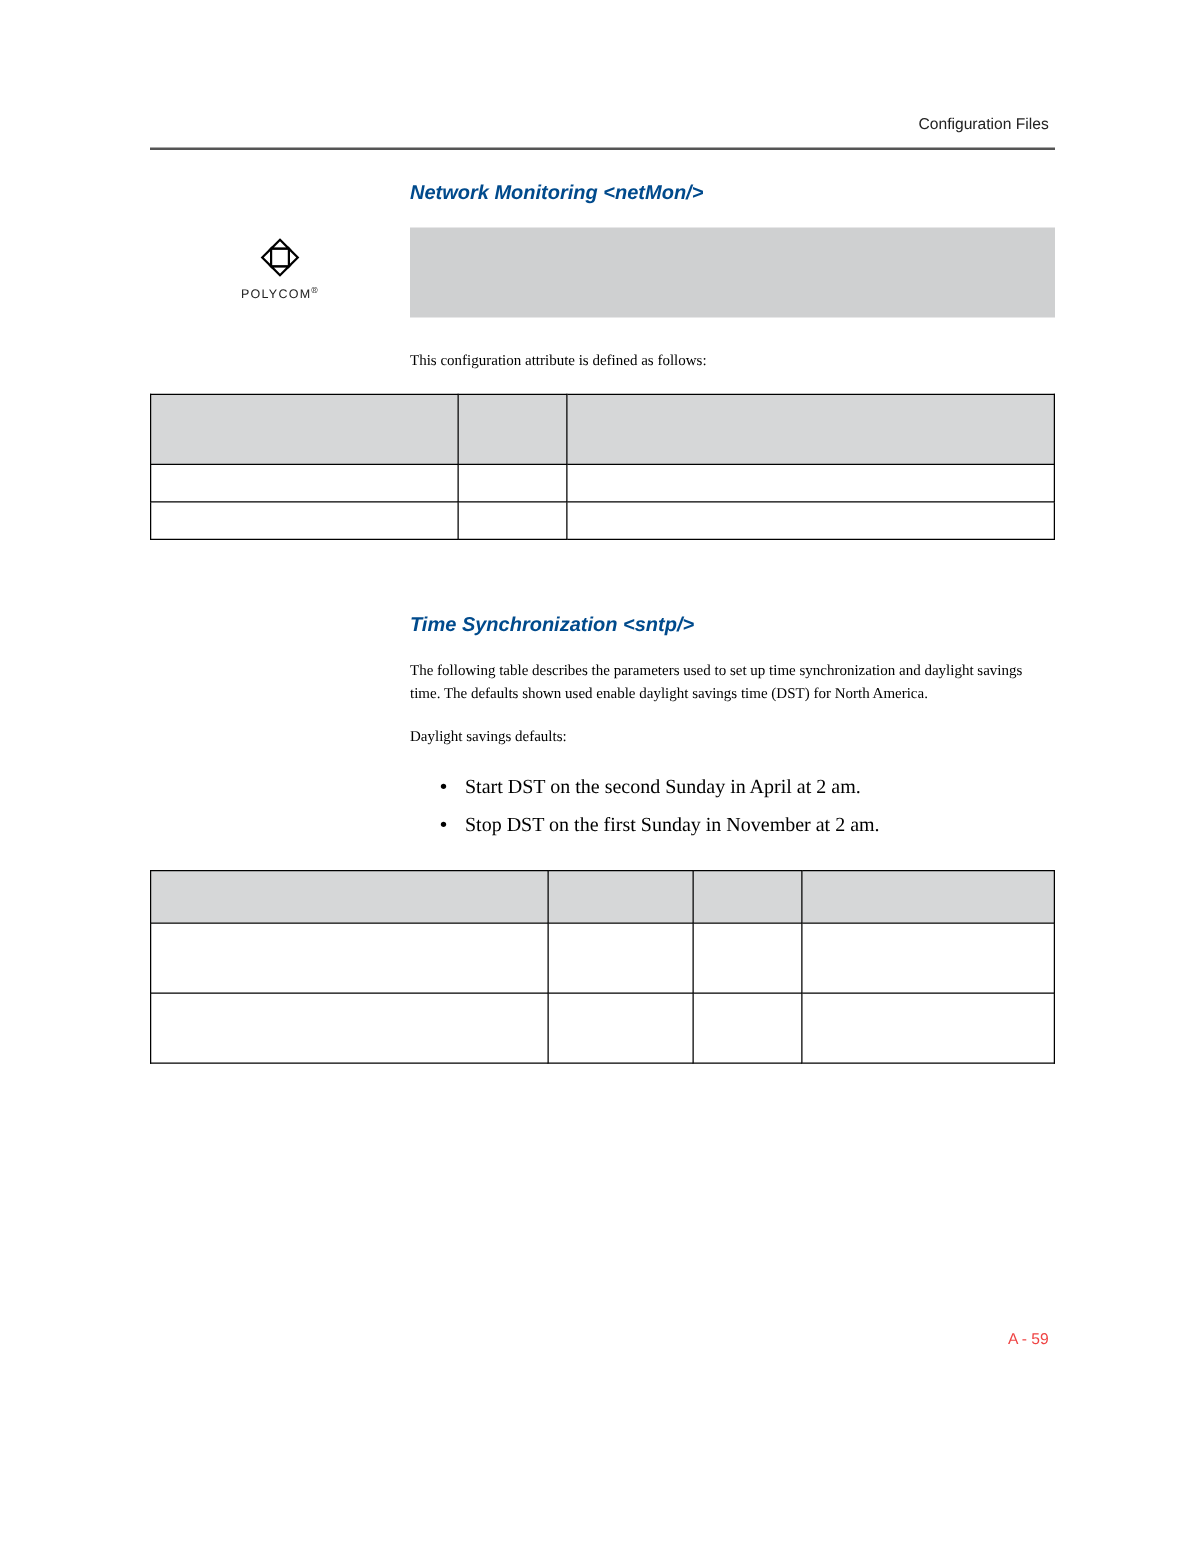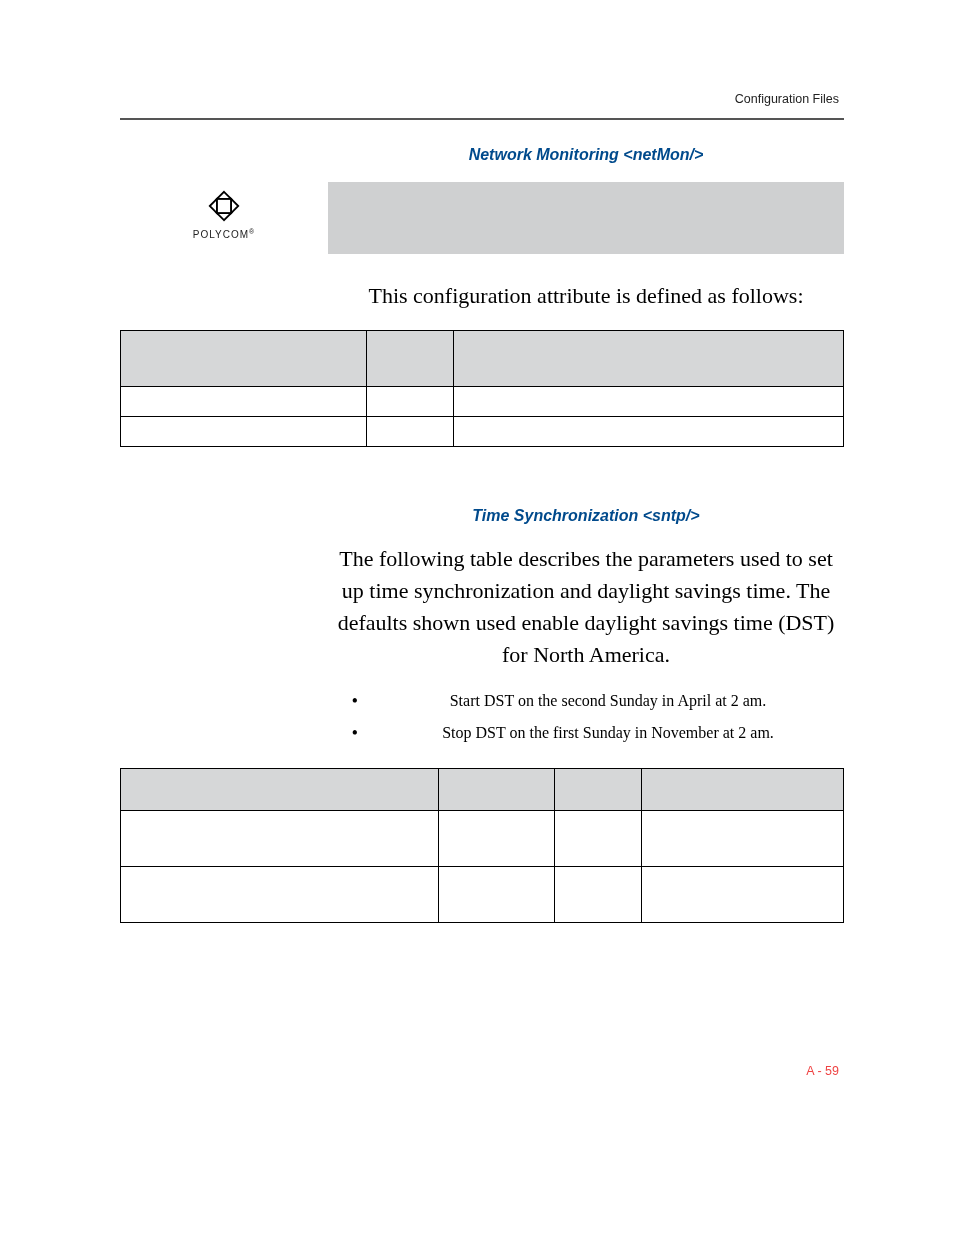--- a/index.html
+++ b/index.html
@@ -1,26 +1,26 @@
 <!DOCTYPE html>
 <html><head>
 <meta charset="utf-8">
 <style>
   * { box-sizing: border-box; margin: 0; padding: 0; }
   html, body { width: 954px; height: 1235px; background: #fff; font-family: "Times New Roman", Times, serif; color: #000; }
-  .page { position: relative; width: 954px; height: 1148px; padding: 86px 110px 40px 120px; text-align: center; }
+  .page { position: relative; width: 954px; height: 1148px; padding: 86px 110px 40px 120px; }
   .header-right { position: absolute; top: 92px; right: 115px; font-family: Arial, Helvetica, sans-serif; font-size: 12.5px; color: #222; }
   .rule { position: absolute; left: 120px; right: 110px; top: 118px; height: 2px; background: #555; }
   .section-title { font-family: Arial, Helvetica, sans-serif; font-weight: bold; font-size: 16px; color: #004a8c; margin-left: 208px; margin-top: 60px; margin-bottom: 18px; font-style: italic; }
   .callout { display: flex; align-items: flex-start; margin-top: 8px; margin-bottom: 26px; }
   .logo-cell { width: 208px; display: flex; flex-direction: column; align-items: center; padding-top: 8px; }
   .logo-cell svg { width: 36px; height: 32px; }
   .logo-text { font-family: Arial, Helvetica, sans-serif; font-size: 10px; letter-spacing: 1px; color: #222; margin-top: 2px; }
   .grey-callout { flex: 1; background: #cfd0d1; min-height: 72px; }
-  .body-text { margin-left: 208px; font-size: 22px; line-height: 1.45; margin-bottom: 18px; }
+  .body-text { margin-left: 208px; font-size: 12px; line-height: 1.45; margin-bottom: 18px; }
   table { width: 100%; border-collapse: collapse; margin-bottom: 26px; }
   table.t-small th, table.t-small td { border: 1px solid #000; }
   table th { background: #d6d7d8; font-weight: normal; }
   table.t-small th { height: 56px; }
   table.t-small td { height: 30px; }
   .t-small col.c1 { width: 34%; }
   .t-small col.c2 { width: 12%; }
   .t-small col.c3 { width: 54%; }
   .bullets { margin-left: 232px; margin-bottom: 22px; }
   .bullets li { font-size: 16px; line-height: 1.6; margin-bottom: 6px; list-style: none; position: relative; padding-left: 20px; }
@@ -83,20 +83,21 @@
     <tr>
           <td></td>
           <td></td>
           <td></td>
         </tr>
   </tbody>
     </table>
 
   <div class="section-title">Time Synchronization &lt;sntp/&gt;</div>
   <div class="body-text">The following table describes the parameters used to set up time synchronization and daylight savings time. The defaults shown used enable daylight savings time (DST) for North America.</div>
+  <div class="body-text">Daylight savings defaults:</div>
 
   <ul class="bullets">
     <li>Start DST on the second Sunday in April at 2 am.</li>
     <li>Stop DST on the first Sunday in November at 2 am.</li>
   </ul>
 
   <table class="t-big">
     <colgroup>
         <col class="c1">
         <col class="c2">

